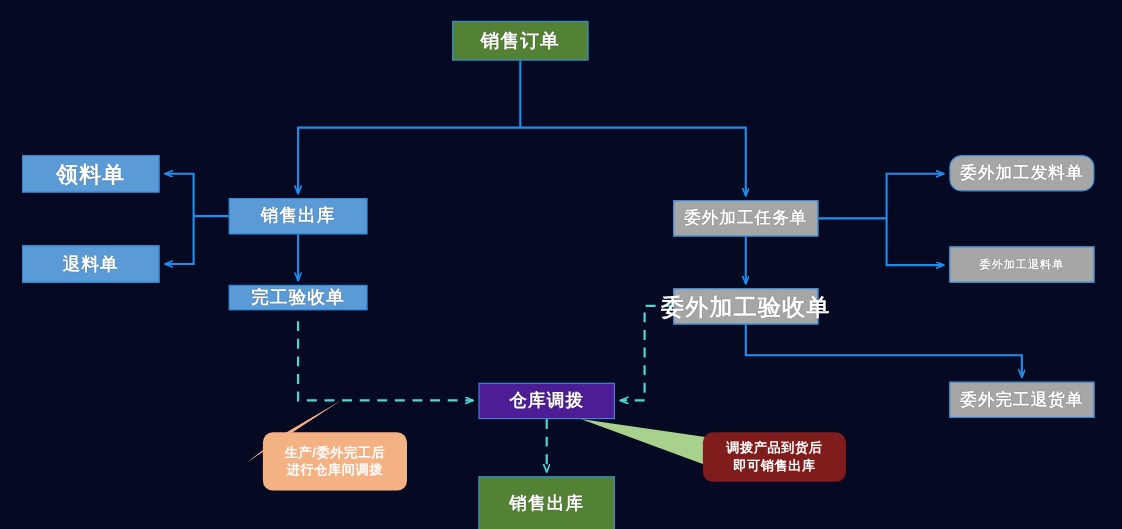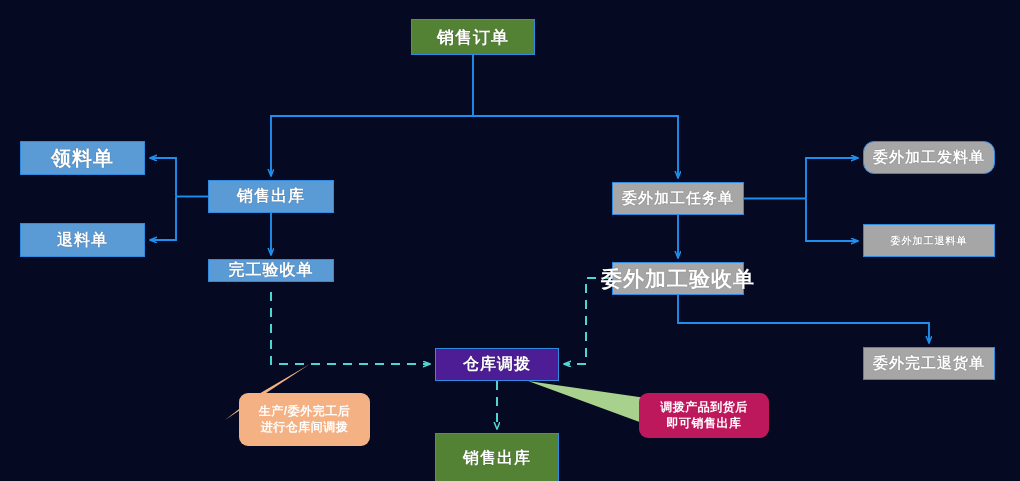--- a/index.html
+++ b/index.html
@@ -13,21 +13,21 @@
         text-shadow:0 0 1px rgba(0,0,0,.45);white-space:nowrap;}
   .n-blue{background:#5B9BD5;}
   .n-gray{background:#A6A6A6;}
   .n-green{background:#548235;}
   .n-orange{background:#4c1d95;}
   .callout{position:absolute;box-sizing:border-box;border-radius:9px;
            display:flex;flex-direction:column;align-items:center;
            justify-content:center;color:#ffffff;font-weight:bold;
            line-height:1.32;letter-spacing:.5px;white-space:nowrap;}
   .c-peach{background:#F4B183;}
-  .c-green{background:#be185d;text-align:right;}
+  .c-green{background:#7f1d1d;text-align:right;}
 </style>
 </head>
 <body>
 
 <div id="stage">
 
   <svg id="wires" viewBox="0 0 1020 481" xmlns="http://www.w3.org/2000/svg">
     <defs>
       <marker id="ah-solid" markerWidth="9" markerHeight="9" refX="7.4" refY="3.2" orient="auto" markerUnits="userSpaceOnUse">
         <path d="M0.6,0.4 L7.6,3.2 L0.6,6.0" fill="none" stroke="#1F8FEF" stroke-width="1.5" stroke-linecap="round" stroke-linejoin="round"></path>

